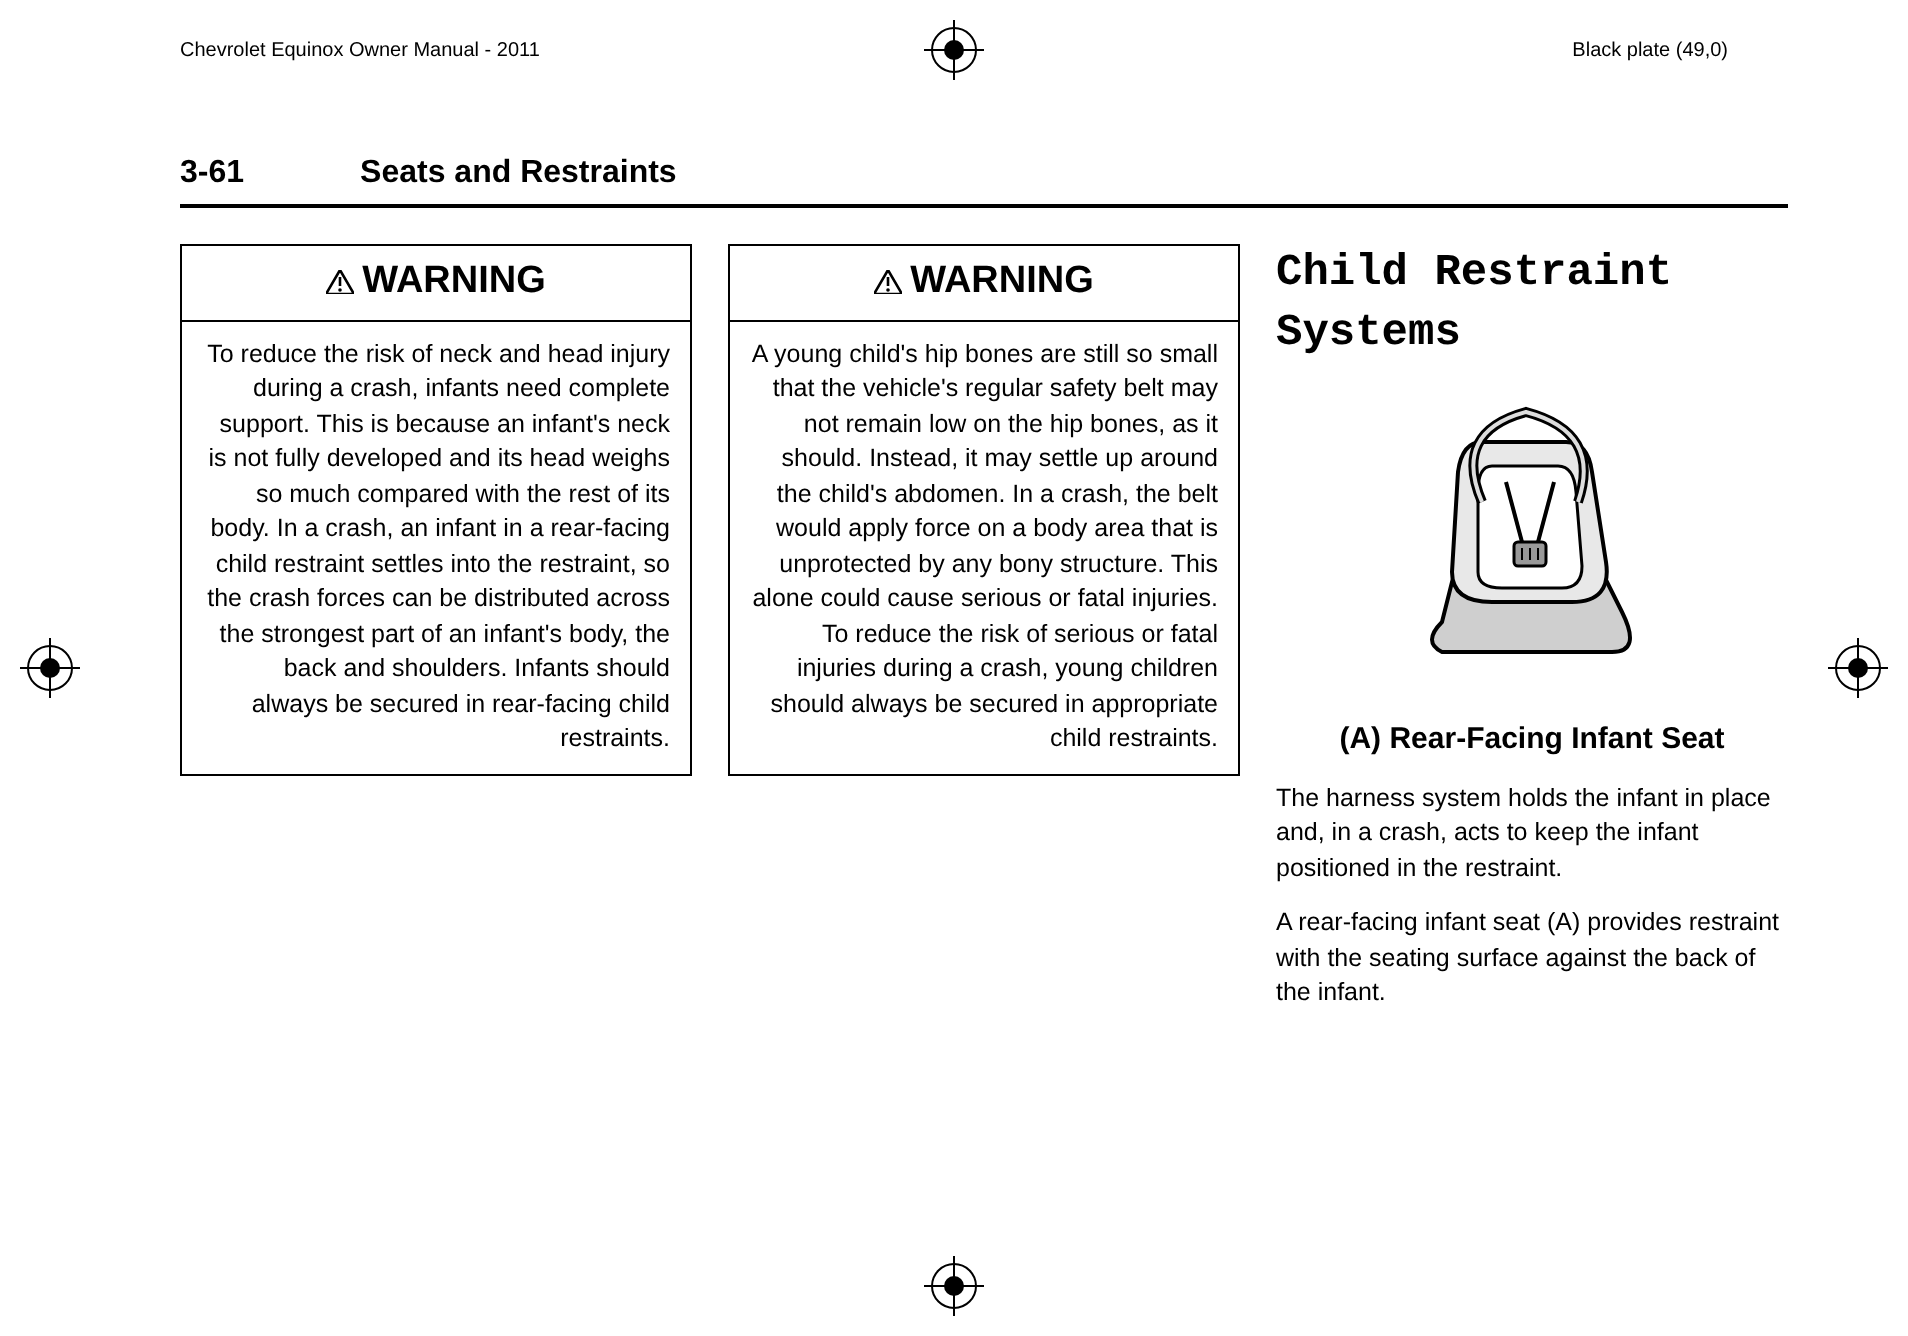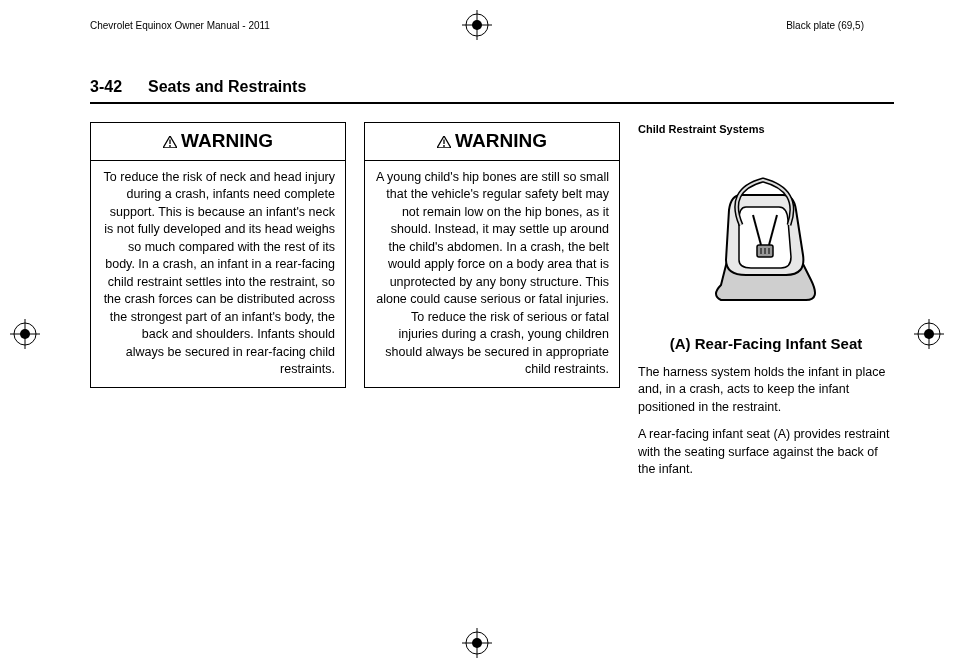--- a/index.html
+++ b/index.html
@@ -66,20 +66,21 @@
     margin-bottom: 18px;
   }
   .page-num {
     font-weight: bold;
     font-size: 16px;
     margin-right: 26px;
   }
   .section-title {
     font-weight: bold;
     font-size: 16px;
+    margin-left: 32px;
   }
   .columns {
     display: flex;
     gap: 18px;
   }
   .col {
     flex: 1;
     font-size: 12.5px;
     line-height: 1.35;
   }
@@ -99,22 +100,23 @@
     margin-right: 4px;
   }
   .warning-body {
     padding: 8px 10px;
     font-size: 12.5px;
     line-height: 1.4;
     text-align: right;
   }
   .h3 {
     font-weight: bold;
-    font-size: 11px;
-    margin-bottom: 28px;
+    font-size: 22px;
+    margin-bottom: 10px;
+    font-family: Liberation Mono, monospace;
   }
   .fig {
     text-align: center;
     margin: 6px 0 14px 0;
   }
   .caption {
     text-align: center;
     font-weight: bold;
     font-size: 15px;
     margin-bottom: 10px;
@@ -125,21 +127,21 @@
     line-height: 1.4;
   }
 </style>
 </head>
 <body>
 
 <div class="page">
 
   <div class="top-header">
     <span>Chevrolet Equinox Owner Manual - 2011</span>
-    <span>Black plate (69,5)</span>
+    <span>Black plate (49,0)</span>
   </div>
 
   <div class="crop-mark crop-center-top">
     <svg width="30" height="30" viewBox="0 0 30 30">
       <circle cx="15" cy="15" r="11" fill="none" stroke="#000" stroke-width="1"></circle>
       <circle cx="15" cy="15" r="5" fill="#000"></circle>
       <line x1="15" y1="0" x2="15" y2="30" stroke="#000" stroke-width="1"></line>
       <line x1="0" y1="15" x2="30" y2="15" stroke="#000" stroke-width="1"></line>
     </svg>
   </div>
@@ -163,21 +165,21 @@
     <svg width="30" height="30" viewBox="0 0 30 30">
       <circle cx="15" cy="15" r="11" fill="none" stroke="#000" stroke-width="1"></circle>
       <circle cx="15" cy="15" r="5" fill="#000"></circle>
       <line x1="15" y1="0" x2="15" y2="30" stroke="#000" stroke-width="1"></line>
       <line x1="0" y1="15" x2="30" y2="15" stroke="#000" stroke-width="1"></line>
     </svg>
   </div>
 
   <div class="content-area">
     <div class="section-header">
-      <span class="page-num">3-42</span>
+      <span class="page-num">3-61</span>
       <span class="section-title">Seats and Restraints</span>
     </div>
 
     <div class="columns">
 
       <div class="col">
         <div class="warning-box">
           <div class="warning-head">
             <span class="tri">
               <svg width="14" height="12" viewBox="0 0 14 12">

